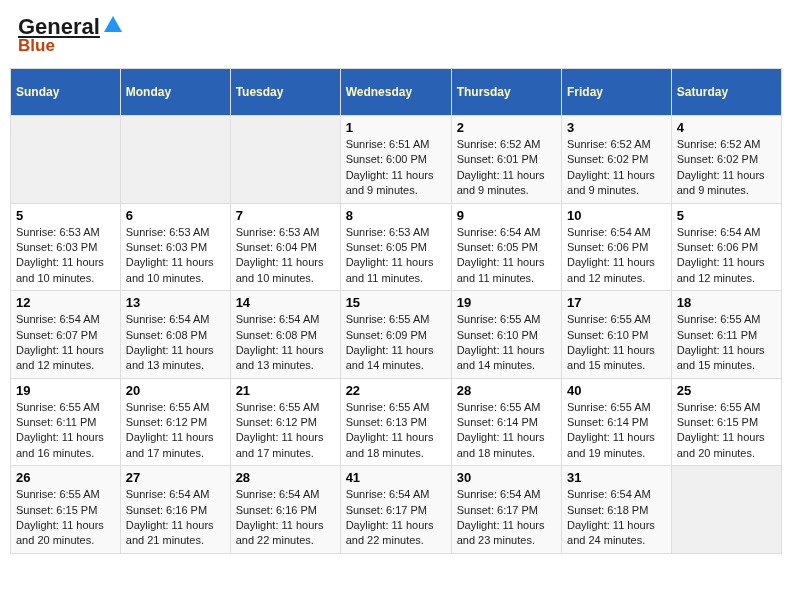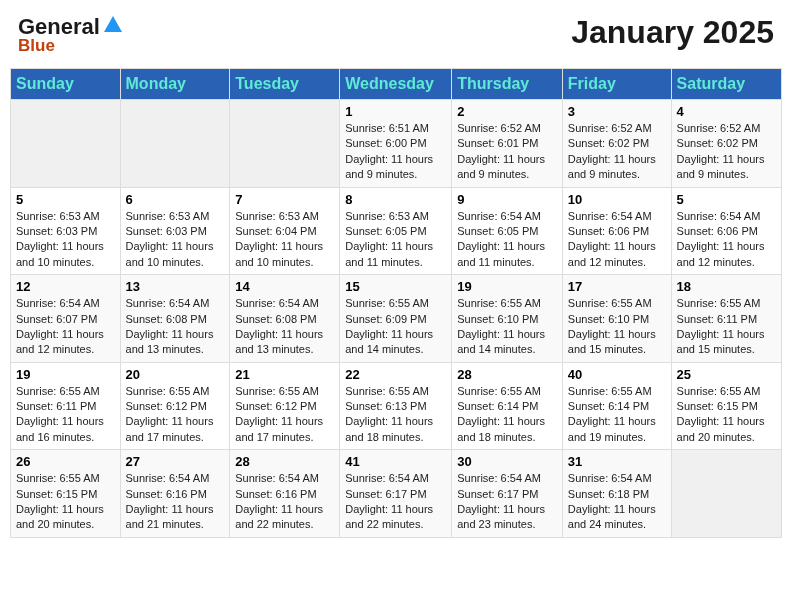--- a/index.html
+++ b/index.html
@@ -38,24 +38,24 @@
       font-size: 14px;
       color: #555;
     }
     table {
       width: 100%;
       border-collapse: collapse;
       font-size: 11px;
     }
     thead tr th {
       background: #2962B5;
-      color: #5eead4;
+      color: #fef9c3;
       text-align: left;
-      padding: 6px 5px;
-      font-size: 16px;
+      padding: 16px 5px;
+      font-size: 12px;
       font-weight: bold;
       border: 1px solid #ddd;
     }
     tbody tr td {
       vertical-align: top;
       padding: 4px 5px;
       border: 1px solid #ddd;
       height: 80px;
       width: 113px;
       background: #fff;
@@ -77,29 +77,28 @@
       color: #222;
       line-height: 1.4;
     }
   </style>
 </head>
 <body>
 
 <div class="header">
   <div class="logo">
     <div class="logo-row">
-      <span style="font-size:22px;font-weight:bold;color:#1a1a1a;">General</span>
+      <span style="font-size:22px;font-weight:bold;color:#1a1a1a;text-decoration:underline;">General</span>
       <svg width="22" height="22" viewBox="0 0 22 22" style="margin-left:2px;margin-top:-4px;">
         <polygon points="11,2 20,18 2,18" fill="#2196F3"></polygon>
       </svg>
     </div>
     <div style="font-size:17px;font-weight:bold;color:#c2410c;margin-top:-4px;">Blue</div>
   </div>
   <div class="title-block">
-    <div class="month-title">January 2025</div>
   </div>
 </div>
 
 <table>
   <thead>
     <tr>
     <th>Sunday</th>
         <th>Monday</th>
         <th>Tuesday</th>
         <th>Wednesday</th>

